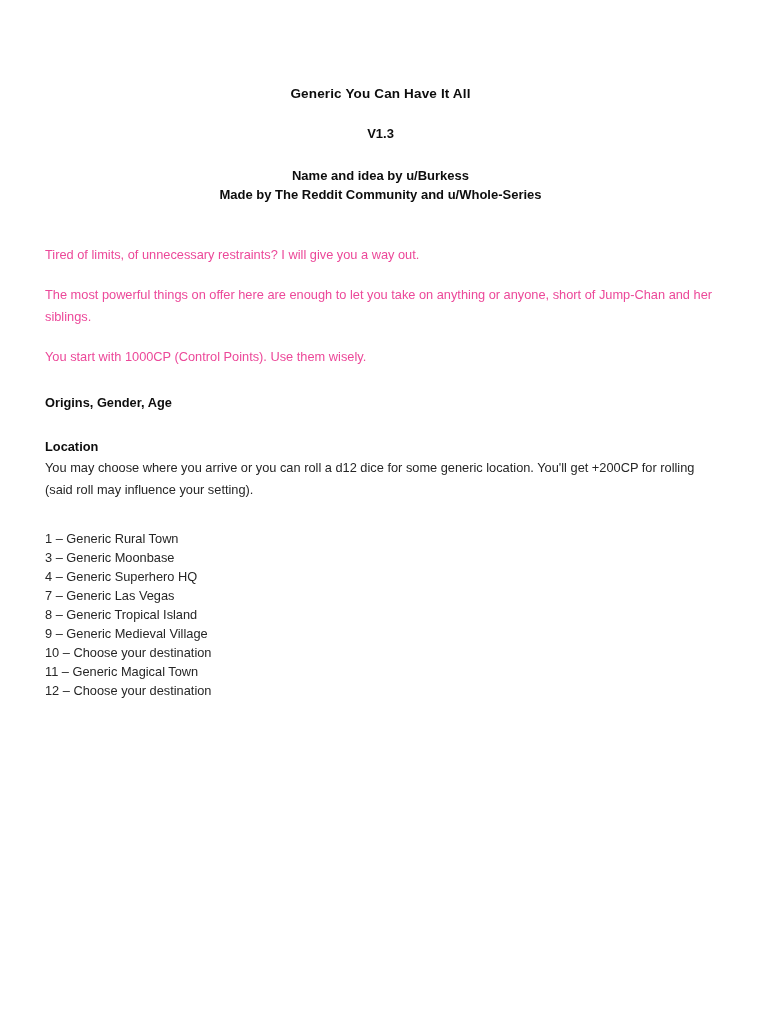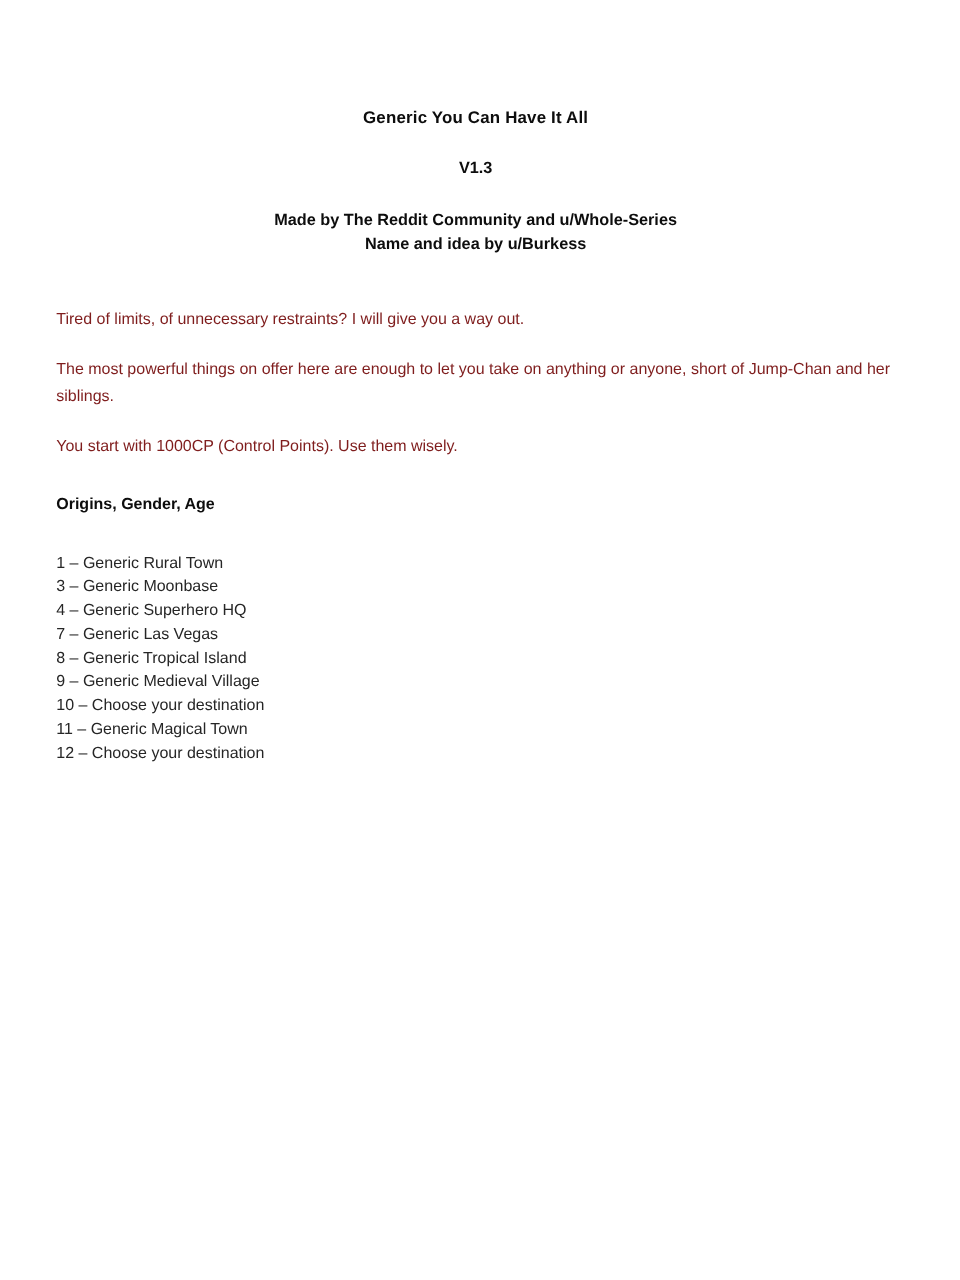--- a/index.html
+++ b/index.html
@@ -53,21 +53,21 @@
   .doc-credit-line { display: block; }
 
   
   .body-block {
     margin-top: 40px;
     text-align: left;
   }
   .para {
     font-size: 12.8px;
     line-height: 22px;
-    color: #7f1d1d;
+    color: #ec4899;
     margin: 0 0 18px 0;
     max-width: 672px;
   }
   .para:last-child { margin-bottom: 0; }
 
   .section {
     margin-top: 26px;
   }
   .section-heading {
     font-size: 12.8px;
@@ -101,37 +101,41 @@
 <body>
 
 <div class="page">
 
   <div class="doc-header">
     <div class="doc-title">Generic You Can Have It All</div>
 
     <div class="doc-version">V1.3</div>
 
     <div class="doc-credits">
+      <span class="doc-credit-line">Name and idea by u/Burkess</span>
       <span class="doc-credit-line">Made by The Reddit Community and u/Whole-Series</span>
-      <span class="doc-credit-line">Name and idea by u/Burkess</span>
     </div>
   </div>
 
   <div class="body-block">
 
     <p class="para">Tired of limits, of unnecessary restraints? I will give you a way out.</p>
 
     <p class="para">The most powerful things on offer here are enough to let you take on anything or anyone, short of Jump-Chan and her siblings.</p>
 
     <p class="para">You start with 1000CP (Control Points). Use them wisely.</p>
 
     <div class="section">
       <p class="section-heading">Origins, Gender, Age</p>
     </div>
 
+    <div class="section">
+      <p class="section-heading">Location</p>
+      <p class="section-body">You may choose where you arrive or you can roll a d12 dice for some generic location. You'll get +200CP for rolling (said roll may influence your setting).</p>
+    </div>
 
     <ul class="location-list">
       <li>1 – Generic Rural Town</li>
       <li>3 – Generic Moonbase</li>
       <li>4 – Generic Superhero HQ</li>
       <li>7 – Generic Las Vegas</li>
       <li>8 – Generic Tropical Island</li>
       <li>9 – Generic Medieval Village</li>
       <li>10 – Choose your destination</li>
       <li>11 – Generic Magical Town</li>

